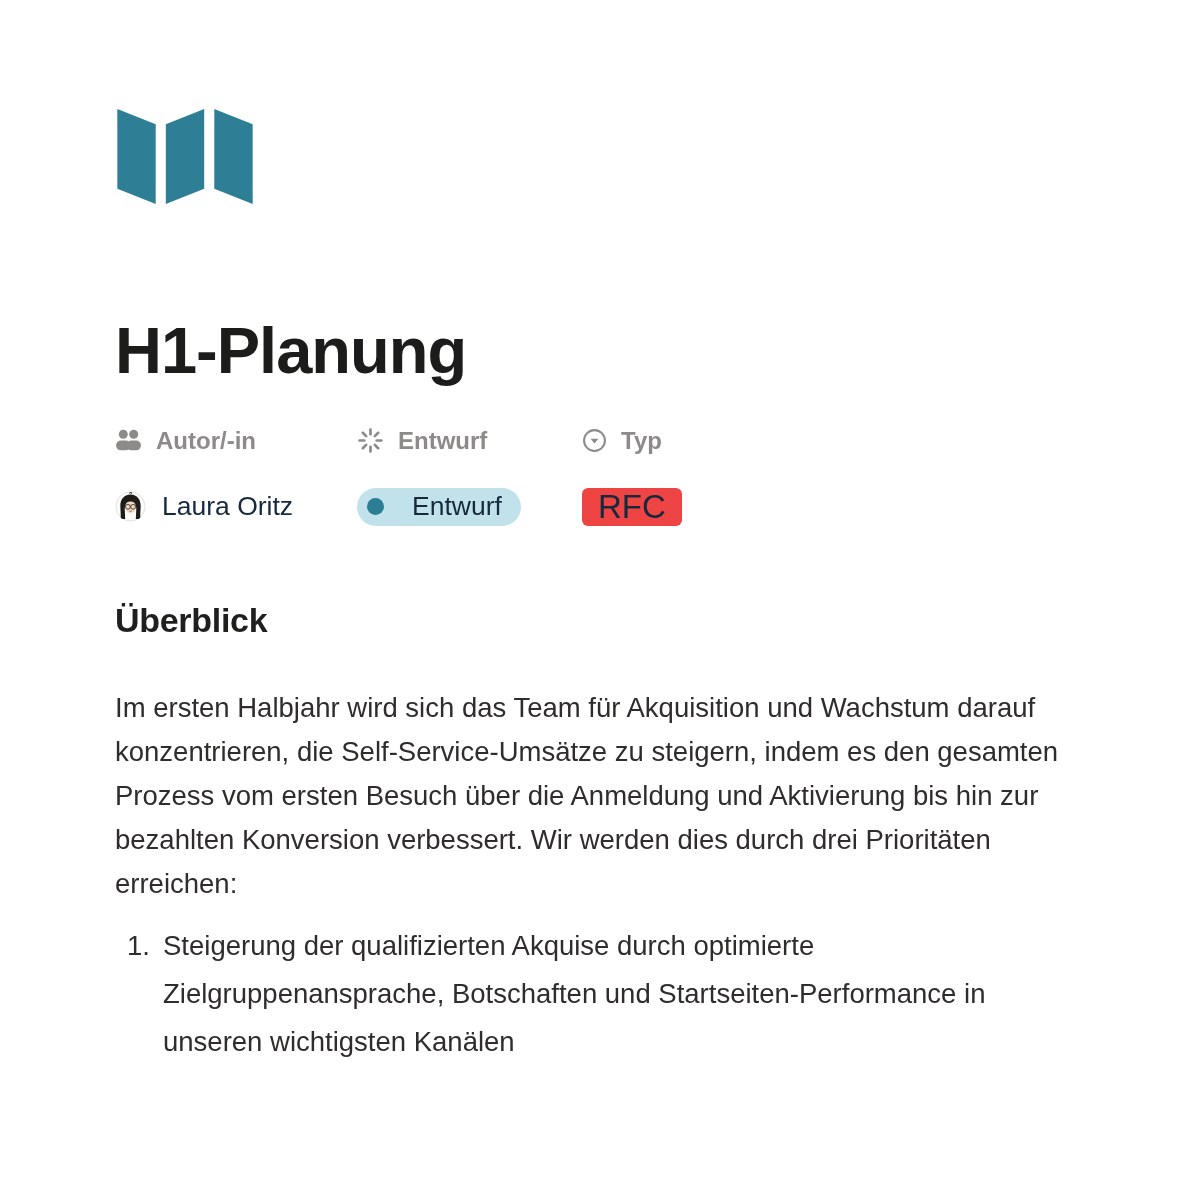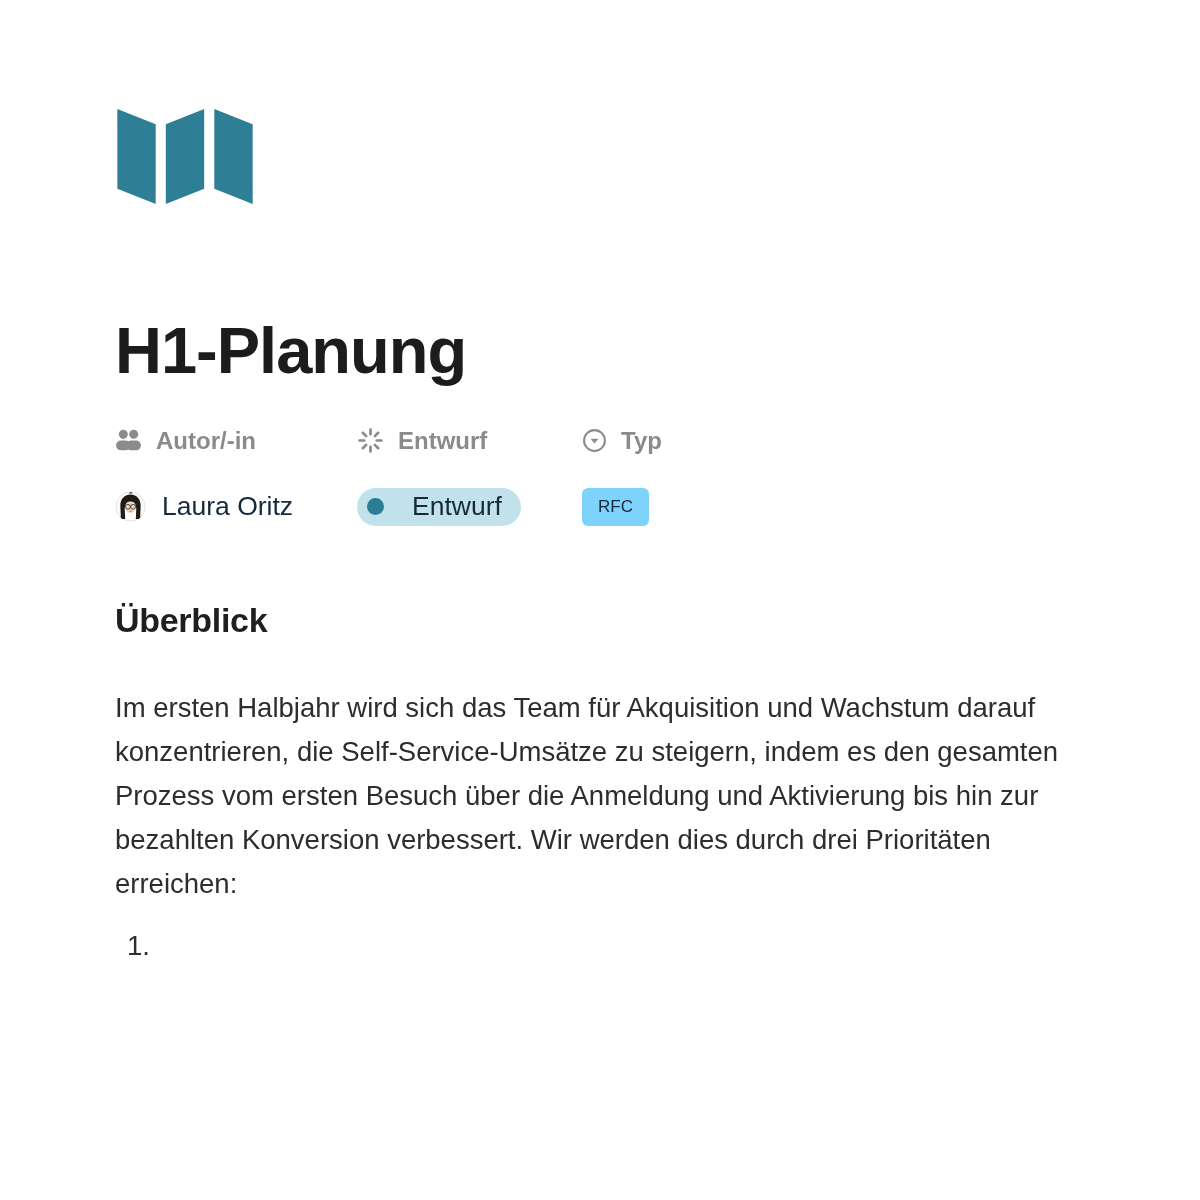--- a/index.html
+++ b/index.html
@@ -86,22 +86,22 @@
     border-radius: 50%;
     background: #2b7d94;
     flex: 0 0 auto;
   }
   .tag-badge {
     display: inline-flex;
     align-items: center;
     height: 38px;
     padding: 0 16px;
     border-radius: 6px;
-    background: #7dd3fc;
-    font-size: 17px;
+    background: #ef4444;
+    font-size: 33px;
     color: #17293c;
   }
   
   .section-heading {
     margin-top: 75px;
     font-size: 34px;
     font-weight: 700;
     color: #1f1f1e;
     letter-spacing: -0.3px;
   }
@@ -228,16 +228,17 @@
   </div>
 
   
   <h2 class="section-heading">Überblick</h2>
 
   <p class="body-paragraph">Im ersten Halbjahr wird sich das Team für Akquisition und Wachstum darauf konzentrieren, die Self-Service-Umsätze zu steigern, indem es den gesamten Prozess vom ersten Besuch über die Anmeldung und Aktivierung bis hin zur bezahlten Konversion verbessert. Wir werden dies durch drei Prioritäten erreichen:</p>
 
   <div class="numbered-list">
     <div class="list-item">
       <span class="list-marker">1.</span>
+      <span class="list-text">Steigerung der qualifizierten Akquise durch optimierte Zielgruppenansprache, Botschaften und Startseiten-Performance in unseren wichtigsten Kanälen</span>
     </div>
   </div>
 
 </div>
 
 </body></html>

